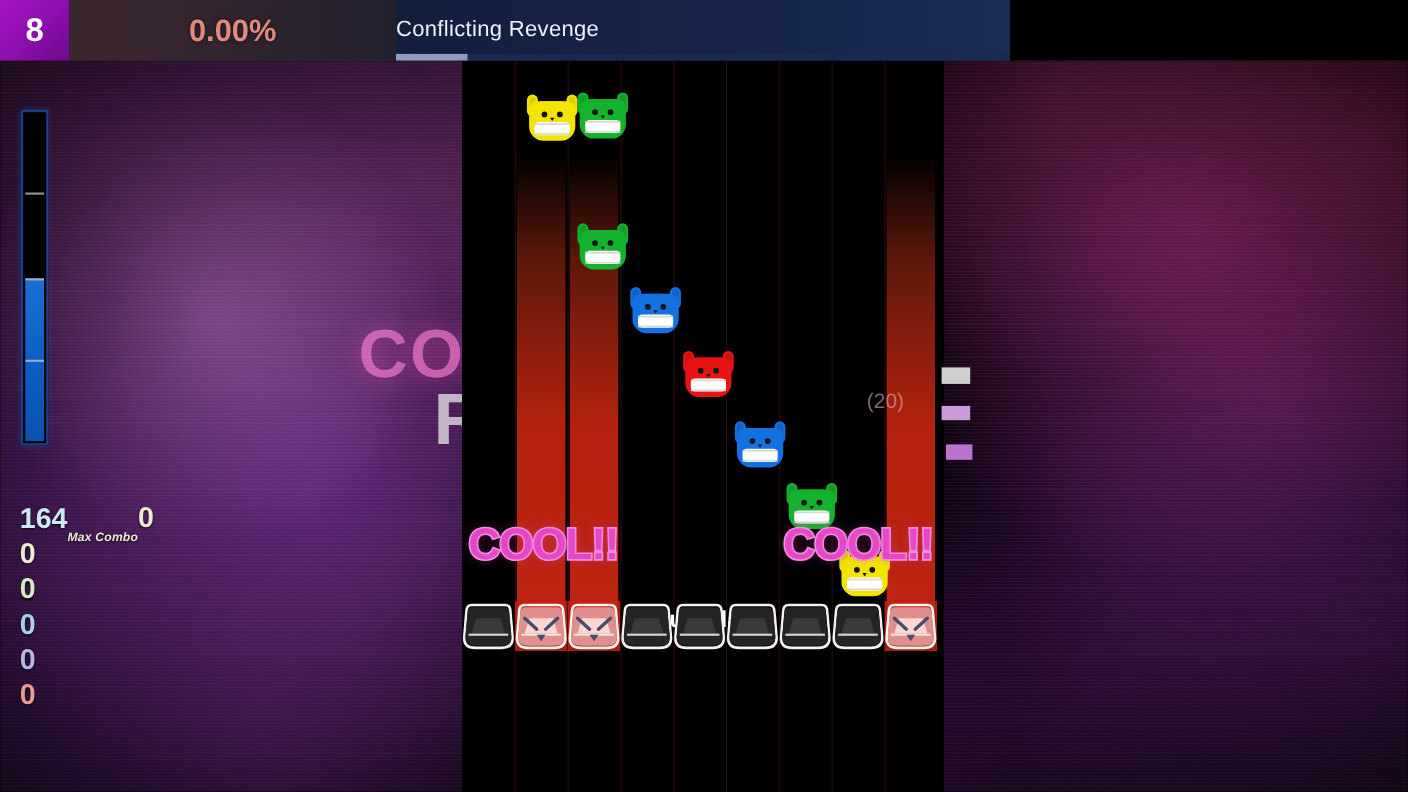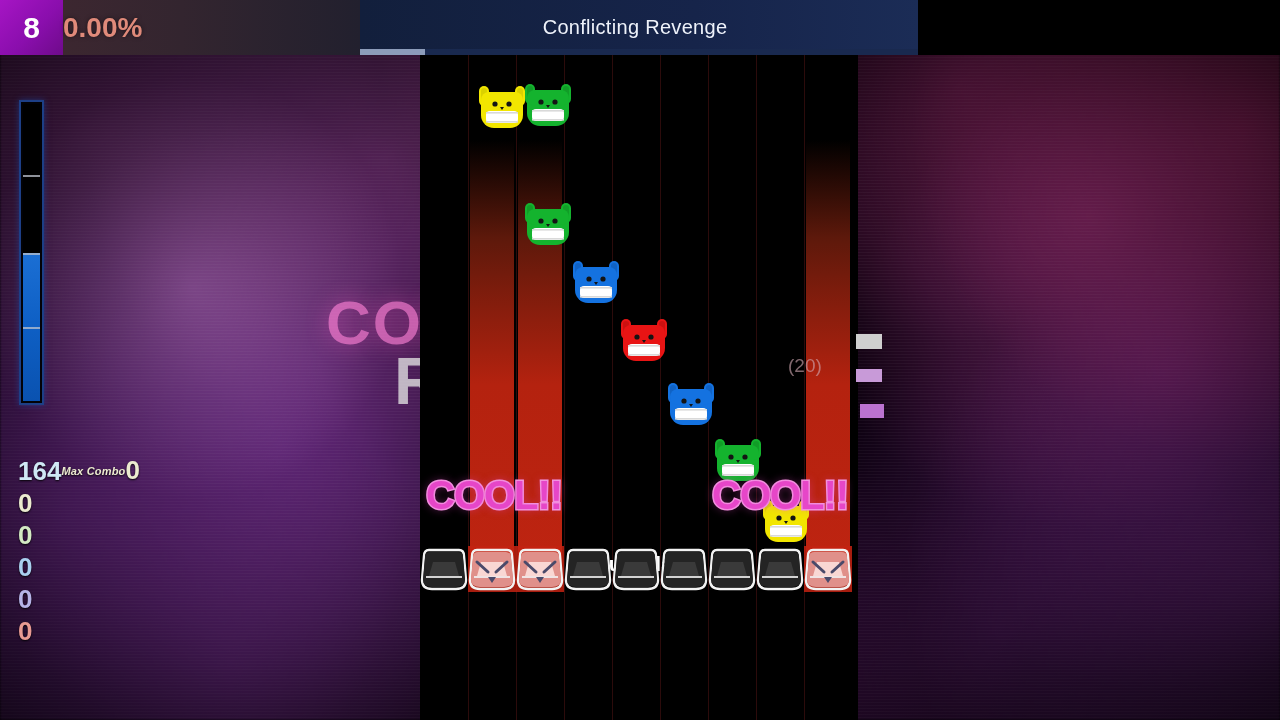--- a/index.html
+++ b/index.html
@@ -65,30 +65,30 @@
   }
   .tb-combo {
     position:absolute; left:0; top:0; width:63px; height:55px;
     background:linear-gradient(135deg,#a615c4 0%, #8a0ead 55%, #6e0b8a 100%);
     display:flex; align-items:center; justify-content:center;
   }
   .tb-combo span { color:#fff; font-size:30px; font-weight:bold; }
   .tb-mid {
     position:absolute; left:63px; top:0; width:297px; height:55px;
     background:linear-gradient(90deg,#3c2730 0%, #33252f 40%, #22202e 100%);
-    display:flex; align-items:center; justify-content:flex-start;
+    display:flex; align-items:center; justify-content:center;
   }
   .tb-mid span {
     color:#e08a7a; font-size:28px; font-weight:bold;
     text-shadow:0 0 4px rgba(0,0,0,0.5);
   }
   .tb-right {
     position:absolute; left:360px; top:0; width:558px; height:55px;
     background:linear-gradient(90deg,#121f3c 0%, #16244a 60%, #1b2c56 100%);
-    display:flex; align-items:center; justify-content:center;
+    display:flex; align-items:center; justify-content:flex-start;
   }
   .tb-right span {
     color:#eef2fa; font-size:20px; padding-right:8px; letter-spacing:0.3px;
   }
   .tb-far {
     position:absolute; left:918px; top:0; width:362px; height:55px;
     background:#000;
   }
   .tb-prog-track {
     position:absolute; left:360px; top:49px; width:558px; height:6px;
@@ -117,21 +117,21 @@
 
   
   .scores {
     position:absolute; left:18px; top:455px; z-index:20;
     display:flex; 
   }
   .score-row { font-size:26px; font-weight:bold; line-height:32px; height:32px;
                text-shadow:0 1px 2px rgba(0,0,0,0.9); }
   .mc-label {
     font-size:11px; font-style:italic; font-weight:bold; color:#ecebd0;
-    margin-top:10px; letter-spacing:0.2px;
+    margin-top:28px; letter-spacing:0.2px;
     text-shadow:0 1px 2px rgba(0,0,0,0.9);
   }
   .mc-value { font-size:26px; font-weight:bold; color:#ecebd0; line-height:30px;
               text-shadow:0 1px 2px rgba(0,0,0,0.9); }
 
   
   .playfield {
     position:absolute; left:420px; top:55px; width:438px; height:665px;
     background:#000; overflow:hidden; z-index:10;
   }

